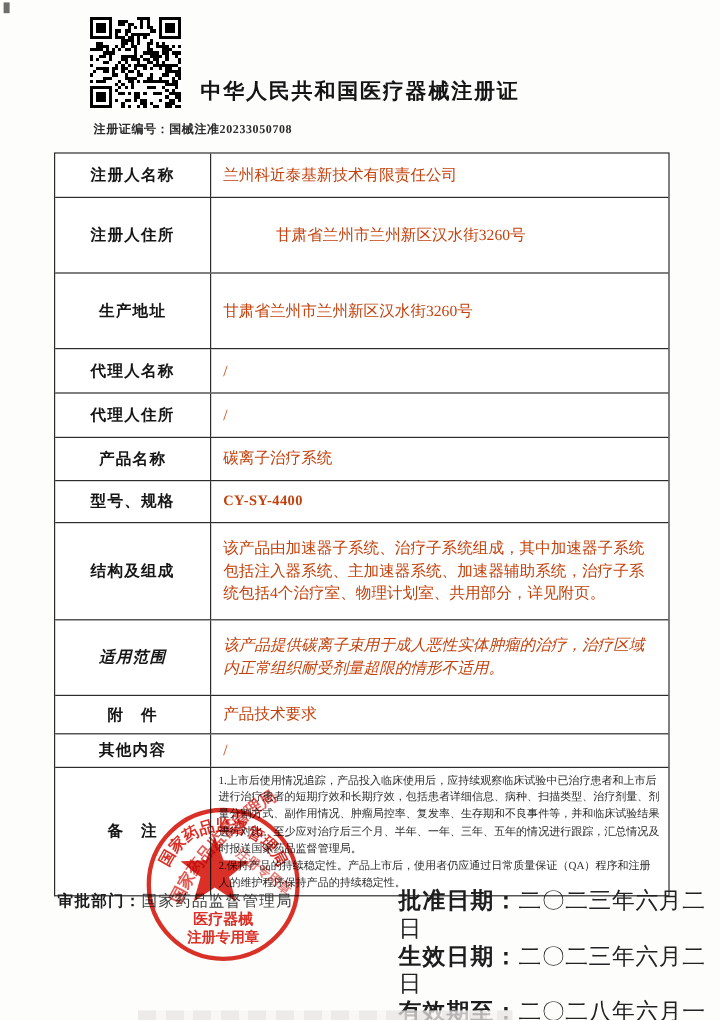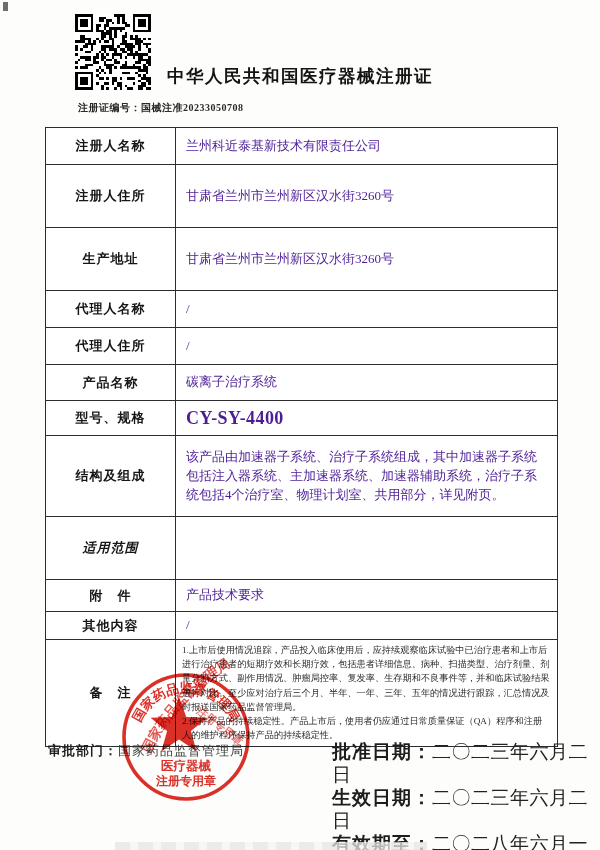--- a/index.html
+++ b/index.html
@@ -28,36 +28,36 @@
   .row:first-child{border-top:none;}
   .cell-label{
     width:130px;flex:0 0 130px;border-right:1.3px solid #2c2c2c;
     display:flex;align-items:center;justify-content:center;
     font-family:"Liberation Sans", sans-serif;font-weight:bold;
     font-size:13px;letter-spacing:1px;text-align:center;box-sizing:border-box;
     padding:2px 4px;color:#161616;
   }
   .cell-value{
     flex:1;display:flex;align-items:center;
-    padding:4px 10px;font-size:13px;line-height:1.45;color:#4c1d95;
+    padding:4px 10px;font-size:13px;line-height:1.45;color:#c2410c;
     box-sizing:border-box;white-space:pre-line;
   }
   .row:nth-child(1){min-height:36px;}
-  .row:nth-child(2){min-height:62px;}
+  .row:nth-child(2){min-height:62px;gap:44px;}
   .row:nth-child(3){min-height:62px;}
   .row:nth-child(4){min-height:36px;}
   .row:nth-child(5){min-height:36px;}
   .row:nth-child(6){min-height:35px;}
   .row:nth-child(7){min-height:34px;}
   .row:nth-child(8){min-height:80px;}
   .row:nth-child(9){min-height:62px;font-style:italic;}
   .row:nth-child(10){min-height:31px;}
   .row:nth-child(11){min-height:26px;}
   .row:nth-child(12){min-height:82px;}
-  .row:nth-child(7) .cell-value{font-weight:bold;font-size:18px;letter-spacing:.4px;}
+  .row:nth-child(7) .cell-value{font-weight:bold;font-size:12px;letter-spacing:.4px;}
   .row:nth-child(12) .cell-value{font-size:9.2px;line-height:1.55;padding:3px 6px;color:#2a2a2a;}
   .footer-approval{position:absolute;left:48px;top:742px;font-size:13px;}
   .footer-approval .lbl{font-family:"Liberation Sans",sans-serif;font-weight:bold;letter-spacing:1px;color:#1d1d1d;}
   .footer-approval .val{color:#3d3d3d;letter-spacing:1px;}
   .dates{position:absolute;left:332px;top:740px;font-size:19px;line-height:23px;}
   .date-line .lbl{font-family:"Liberation Sans",sans-serif;font-weight:bold;letter-spacing:1px;color:#1d1d1d;}
   .date-line .val{color:#222;letter-spacing:.5px;}
   .stamp-main{position:absolute;left:119px;top:670px;width:134px;height:134px;mix-blend-mode:multiply;opacity:.95;}
   .stamp-ghost{position:absolute;left:100px;top:600px;width:300px;height:260px;mix-blend-mode:multiply;opacity:.85;pointer-events:none;}
   .bottom-artifact{
@@ -407,20 +407,21 @@
   <div class="row">
     <div class="cell-label">型号、规格</div>
     <div class="cell-value">CY-SY-4400</div>
   </div>
   <div class="row">
     <div class="cell-label">结构及组成</div>
     <div class="cell-value">该产品由加速器子系统、治疗子系统组成，其中加速器子系统包括注入器系统、主加速器系统、加速器辅助系统，治疗子系统包括4个治疗室、物理计划室、共用部分，详见附页。</div>
   </div>
   <div class="row">
     <div class="cell-label">适用范围</div>
+    <div class="cell-value">该产品提供碳离子束用于成人恶性实体肿瘤的治疗，治疗区域内正常组织耐受剂量超限的情形不适用。</div>
   </div>
   <div class="row">
     <div class="cell-label">附　件</div>
     <div class="cell-value">产品技术要求</div>
   </div>
   <div class="row">
     <div class="cell-label">其他内容</div>
     <div class="cell-value">/</div>
   </div>
   <div class="row">

